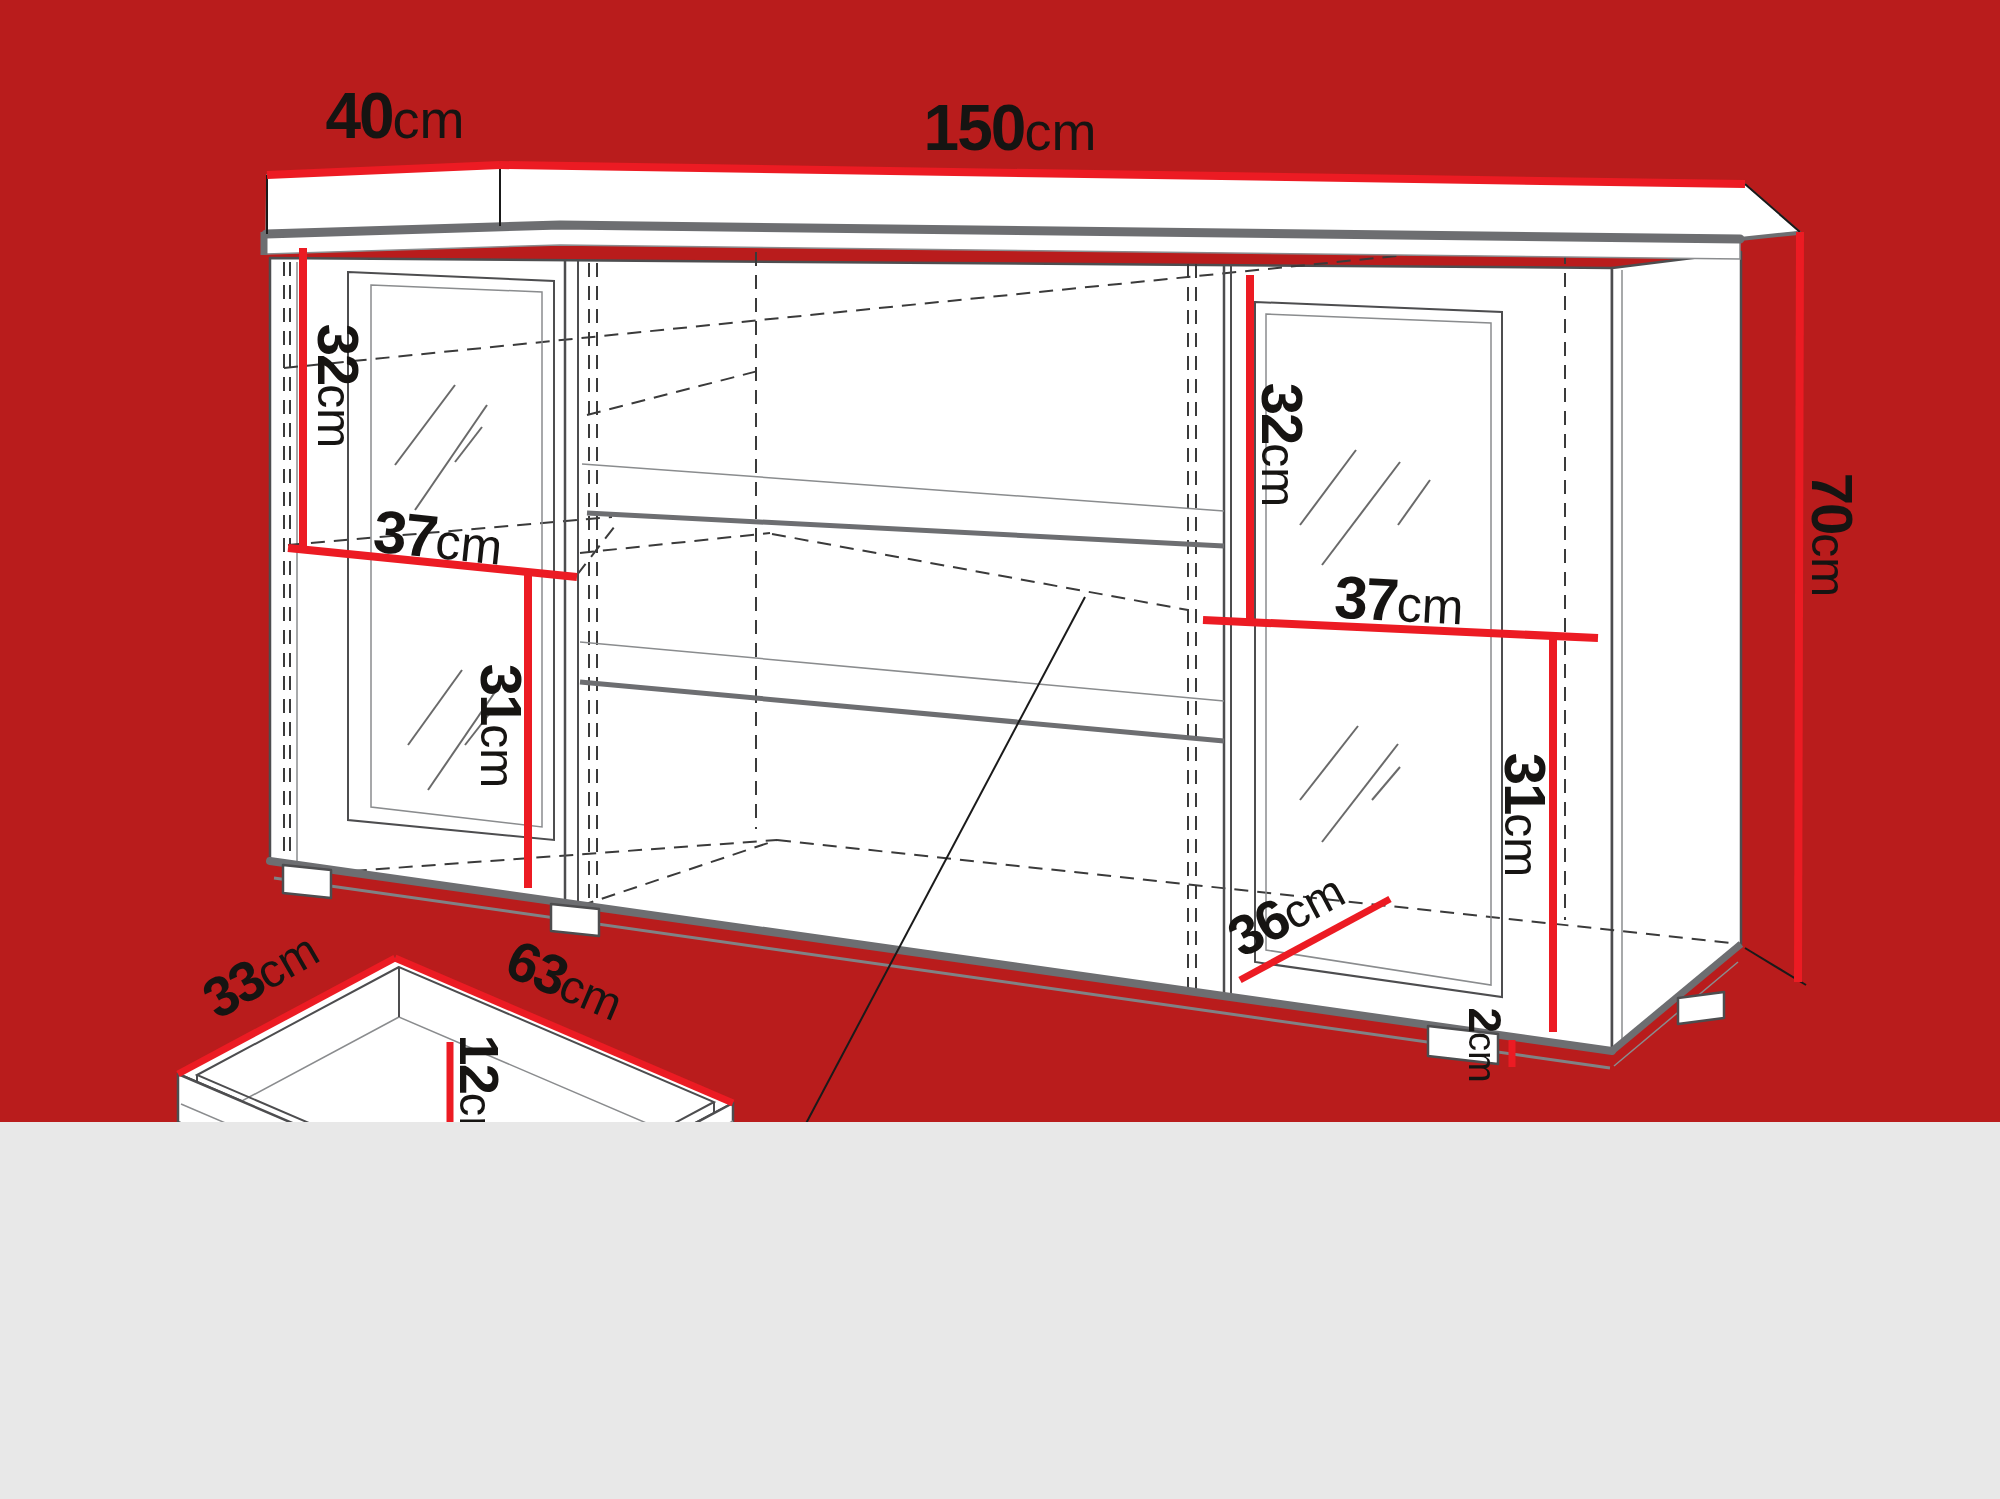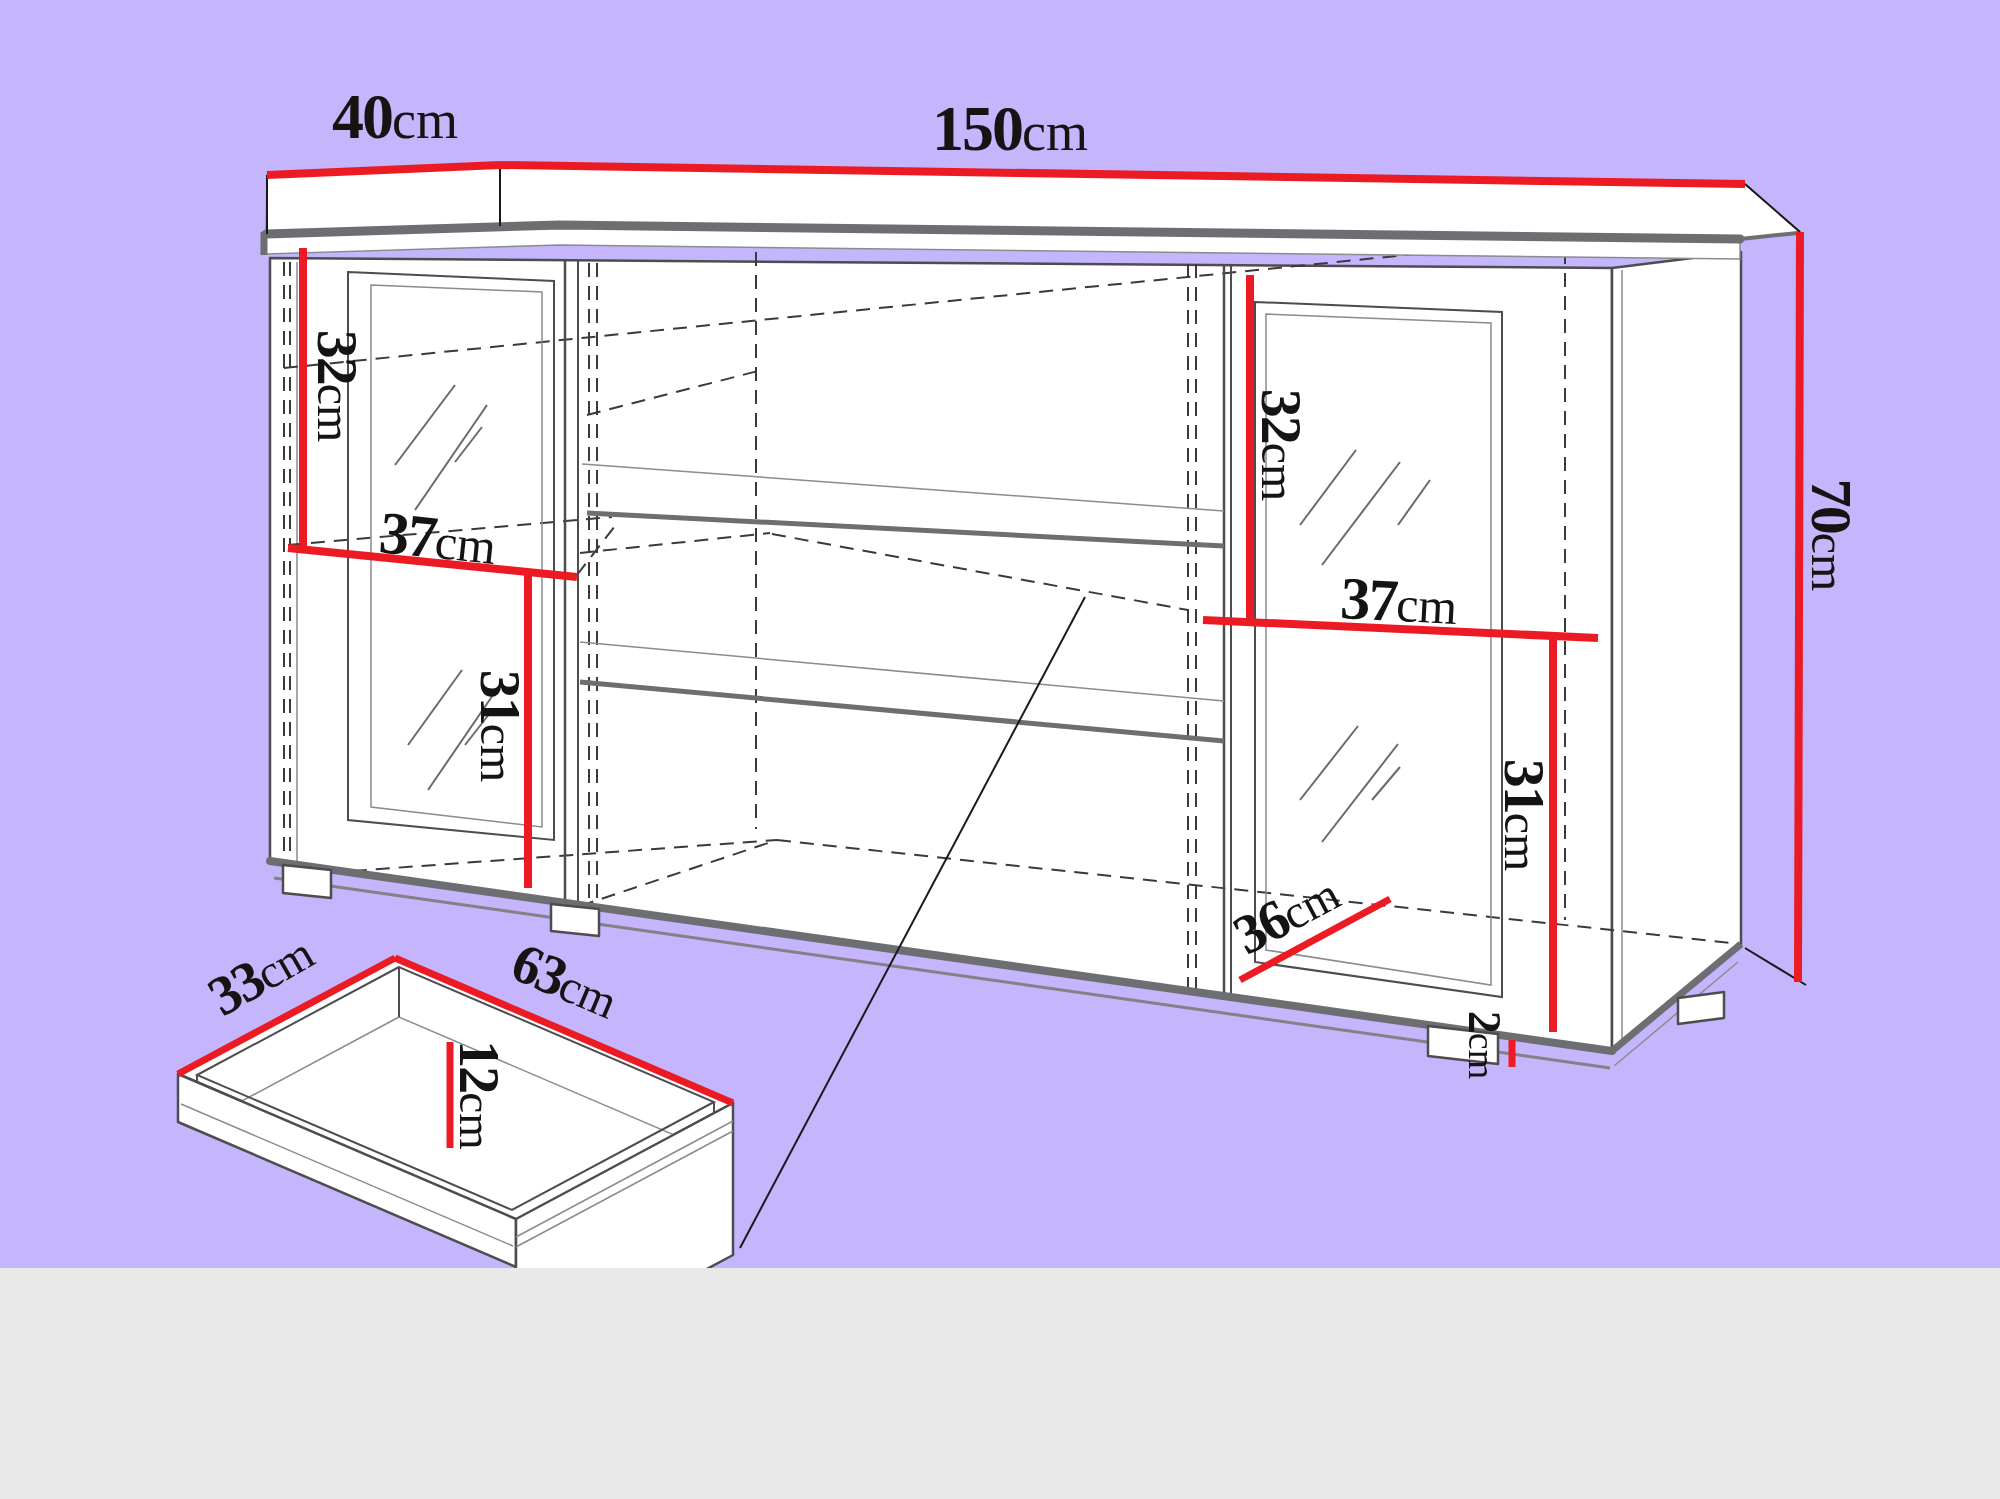--- a/index.html
+++ b/index.html
@@ -1,16 +1,16 @@
 <!DOCTYPE html>
 <html><head>
 <meta charset="utf-8">
 <style>
   html,body{margin:0;padding:0;background:#e8e8e8;}
-  .stage{position:relative;width:2000px;height:1268px;background:#c4b5fd;overflow:hidden;font-family:Liberation Serif, serif;}
+  .stage{position:relative;width:2000px;height:1122px;background:#b91c1c;overflow:hidden;font-family:Liberation Sans, sans-serif;}
   svg{display:block;width:2000px;height:1499px;}
 
   
   .face{fill:#ffffff;stroke:#4d4d4f;stroke-width:2.5;stroke-linejoin:round;}
   .thin{stroke:#8a8c8e;stroke-width:1.5;fill:none;}
   .mid{stroke:#808285;stroke-width:3;fill:none;}
   .thick{stroke:#6d6e71;stroke-width:8;fill:none;stroke-linecap:round;}
   .thick2{stroke:#6d6e71;stroke-width:9;fill:none;stroke-linejoin:round;stroke-linecap:round;}
   .edge{stroke:#4d4d4f;stroke-width:2.5;fill:none;}
   .edge2{stroke:#4d4d4f;stroke-width:2;fill:none;}

